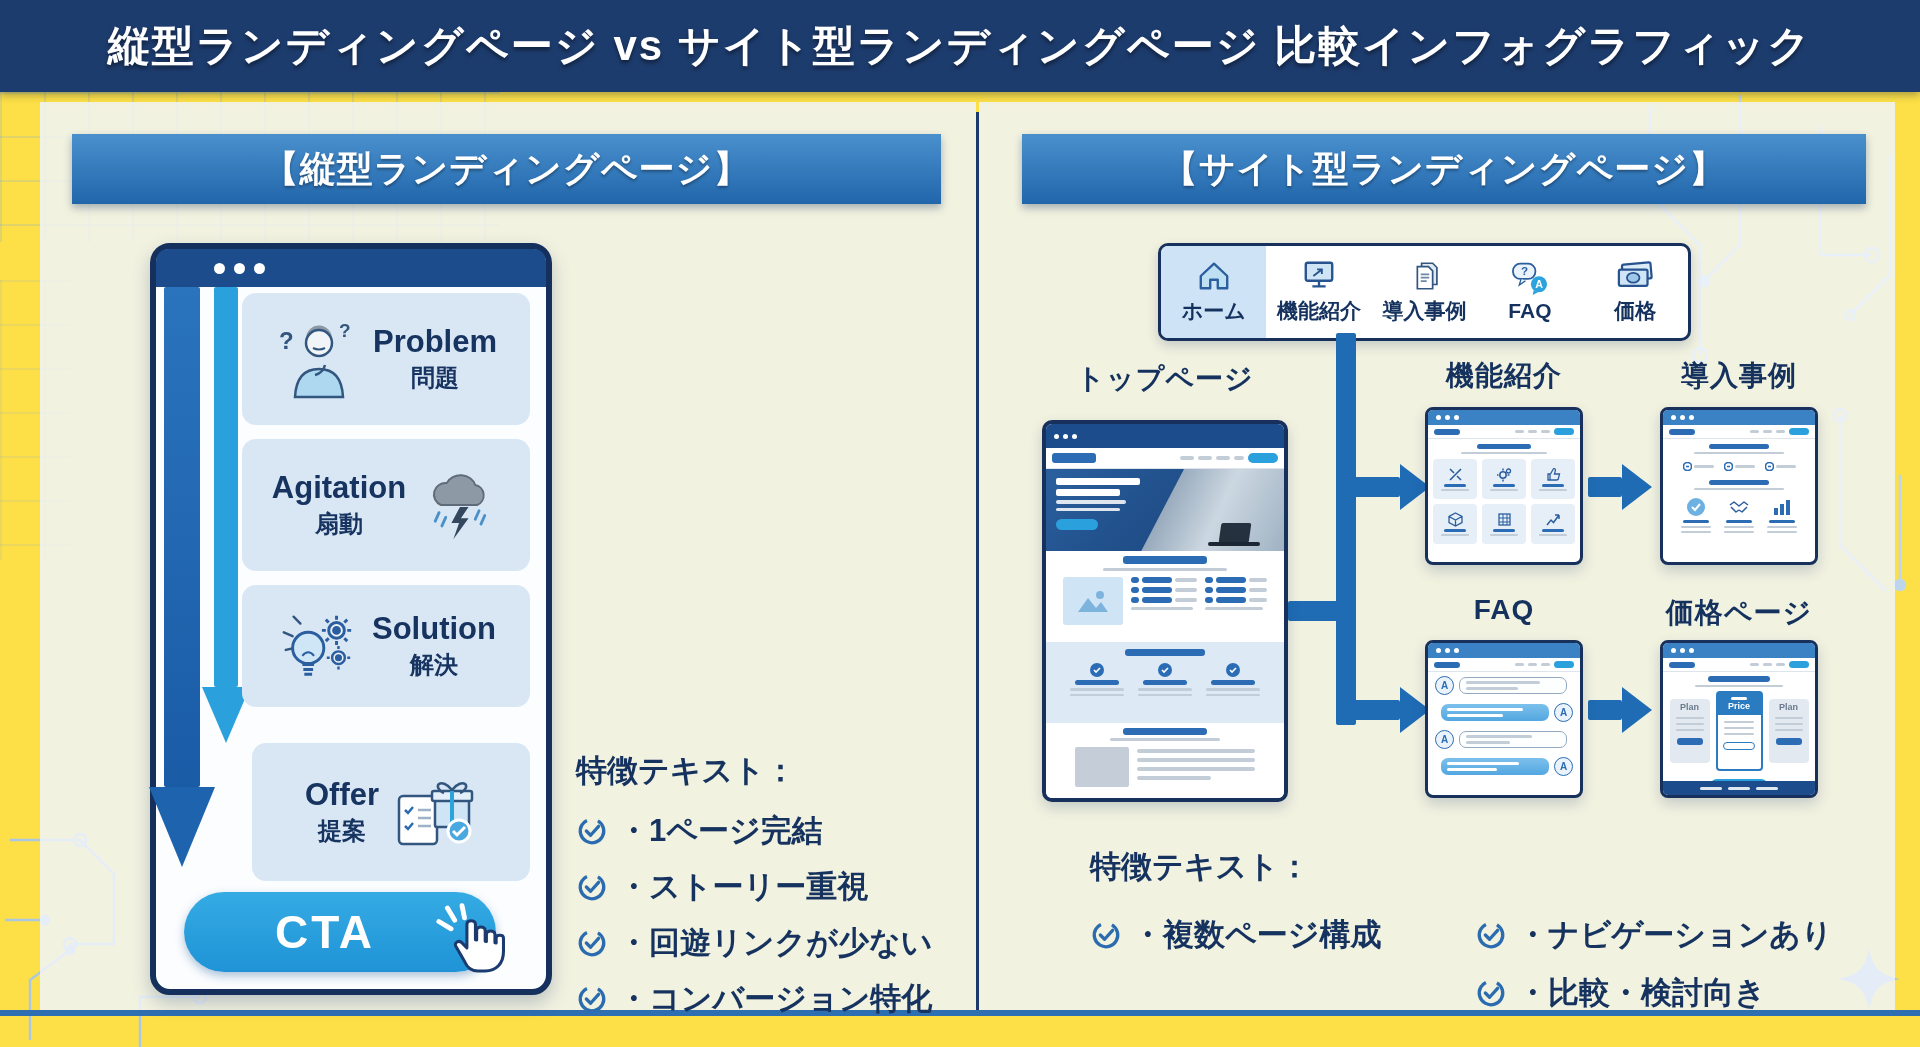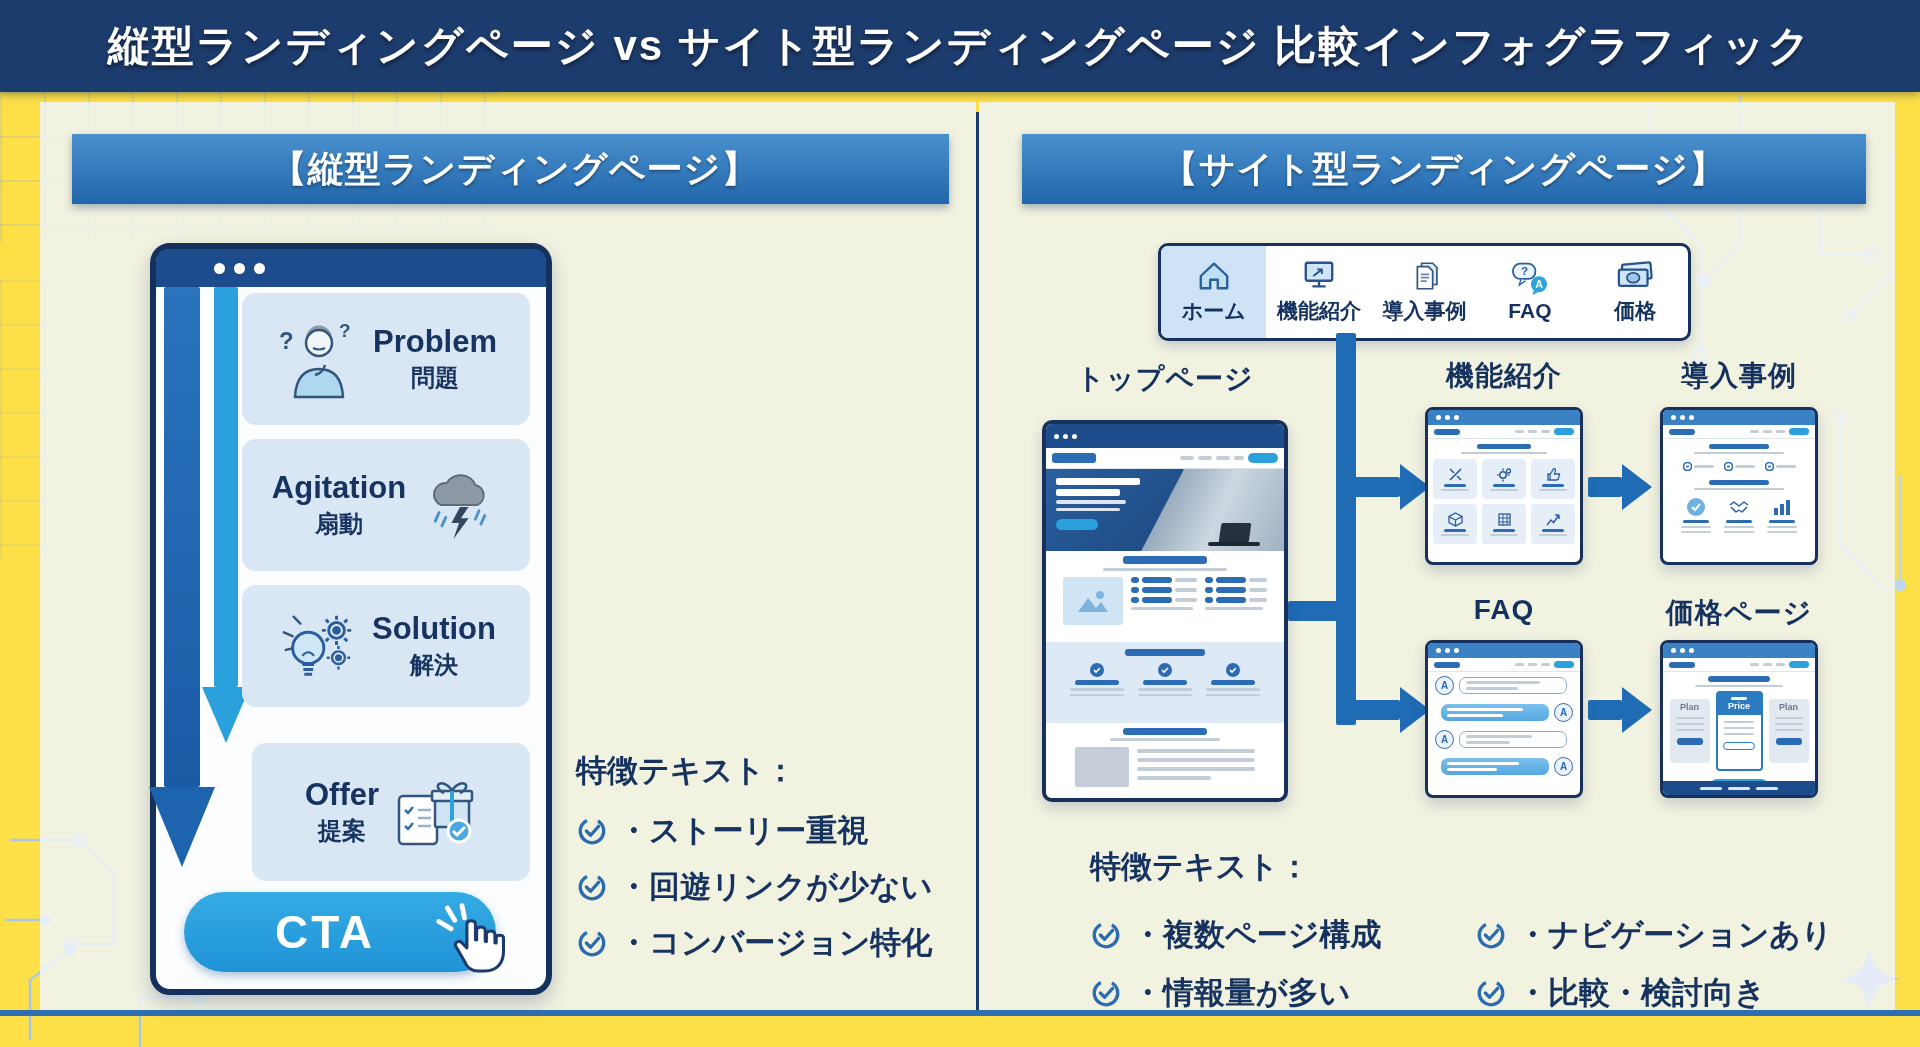--- a/index.html
+++ b/index.html
@@ -18,21 +18,21 @@
                text-shadow:0 3px 4px rgba(0,0,0,.45);}
   
   .panel{position:absolute;top:102px;height:908px;background:rgba(240,245,251,.85);}
   .panel.left{left:40px;width:936px;}
   .panel.right{left:979px;width:916px;}
   .divider{position:absolute;left:976px;top:112px;width:3px;height:898px;background:#1b3a6b;}
   .bottomline{position:absolute;left:0;top:1010px;width:1920px;height:6px;background:#2e6fb2;}
   .panel-header{position:absolute;top:32px;height:70px;background:linear-gradient(180deg,#4a90cd,#2166ab);
       display:flex;align-items:center;justify-content:center;color:#fff;font-size:36px;font-weight:bold;
       letter-spacing:1px;box-shadow:0 4px 8px rgba(20,50,90,.35);text-shadow:0 2px 3px rgba(0,0,0,.35);}
-  .panel.left  .panel-header{left:32px;width:869px;padding-left:8px;}
+  .panel.left  .panel-header{left:32px;width:869px;}
   .panel.right .panel-header{left:43px;width:844px;}
   
   .phone{position:absolute;left:110px;top:141px;width:390px;height:740px;background:#fbfdff;
          border:6px solid #15305c;border-radius:20px;box-shadow:0 8px 18px rgba(20,50,100,.25);}
   .phone-top{height:38px;background:#1c4c8c;border-radius:12px 12px 0 0;display:flex;align-items:center;padding-left:58px;}
   .dots{display:flex;gap:9px;}
   .dots i{width:11px;height:11px;border-radius:50%;background:#fff;}
   .dots.sm i{width:5px;height:5px;}
   .dots.sm{gap:4px;padding-left:8px;}
   .phone-body{position:relative;height:690px;}
@@ -250,20 +250,27 @@
       </div>
     </div>
 
     <div class="features" style="left:536px;top:648px;">
       <div class="feat-head">特徴テキスト：</div>
       <div class="feat-row">
         <svg width="32" height="32" viewBox="0 0 34 34">
             <circle cx="17" cy="17" r="12.5" fill="none" stroke="#2b6cb0" stroke-width="3.5" stroke-dasharray="66 13" transform="rotate(-60 17 17)"></circle>
             <path d="M11 17 l4.5 4.5 L24 12" fill="none" stroke="#2b6cb0" stroke-width="3.5" stroke-linecap="round" stroke-linejoin="round"></path>
           </svg>
+        <span>・1ページ完結</span>
+      </div>
+      <div class="feat-row">
+        <svg width="32" height="32" viewBox="0 0 34 34">
+            <circle cx="17" cy="17" r="12.5" fill="none" stroke="#2b6cb0" stroke-width="3.5" stroke-dasharray="66 13" transform="rotate(-60 17 17)"></circle>
+            <path d="M11 17 l4.5 4.5 L24 12" fill="none" stroke="#2b6cb0" stroke-width="3.5" stroke-linecap="round" stroke-linejoin="round"></path>
+          </svg>
         <span>・ストーリー重視</span>
       </div>
       <div class="feat-row">
         <svg width="32" height="32" viewBox="0 0 34 34">
             <circle cx="17" cy="17" r="12.5" fill="none" stroke="#2b6cb0" stroke-width="3.5" stroke-dasharray="66 13" transform="rotate(-60 17 17)"></circle>
             <path d="M11 17 l4.5 4.5 L24 12" fill="none" stroke="#2b6cb0" stroke-width="3.5" stroke-linecap="round" stroke-linejoin="round"></path>
           </svg>
         <span>・回遊リンクが少ない</span>
       </div>
       <div class="feat-row">
@@ -718,27 +725,20 @@
       <div class="feat-head">特徴テキスト：</div>
     </div>
     <div class="rcol" style="left:111px;top:812px;">
       <div class="feat-row">
         <svg width="32" height="32" viewBox="0 0 34 34">
             <circle cx="17" cy="17" r="12.5" fill="none" stroke="#2b6cb0" stroke-width="3.5" stroke-dasharray="66 13" transform="rotate(-60 17 17)"></circle>
             <path d="M11 17 l4.5 4.5 L24 12" fill="none" stroke="#2b6cb0" stroke-width="3.5" stroke-linecap="round" stroke-linejoin="round"></path>
           </svg>
         <span>・複数ページ構成</span>
       </div>
-      <div class="feat-row">
-        <svg width="32" height="32" viewBox="0 0 34 34">
-            <circle cx="17" cy="17" r="12.5" fill="none" stroke="#2b6cb0" stroke-width="3.5" stroke-dasharray="66 13" transform="rotate(-60 17 17)"></circle>
-            <path d="M11 17 l4.5 4.5 L24 12" fill="none" stroke="#2b6cb0" stroke-width="3.5" stroke-linecap="round" stroke-linejoin="round"></path>
-          </svg>
-        <span>・情報量が多い</span>
-      </div>
     </div>
     <div class="rcol" style="left:496px;top:812px;">
       <div class="feat-row">
         <svg width="32" height="32" viewBox="0 0 34 34">
             <circle cx="17" cy="17" r="12.5" fill="none" stroke="#2b6cb0" stroke-width="3.5" stroke-dasharray="66 13" transform="rotate(-60 17 17)"></circle>
             <path d="M11 17 l4.5 4.5 L24 12" fill="none" stroke="#2b6cb0" stroke-width="3.5" stroke-linecap="round" stroke-linejoin="round"></path>
           </svg>
         <span>・ナビゲーションあり</span>
       </div>
       <div class="feat-row">

